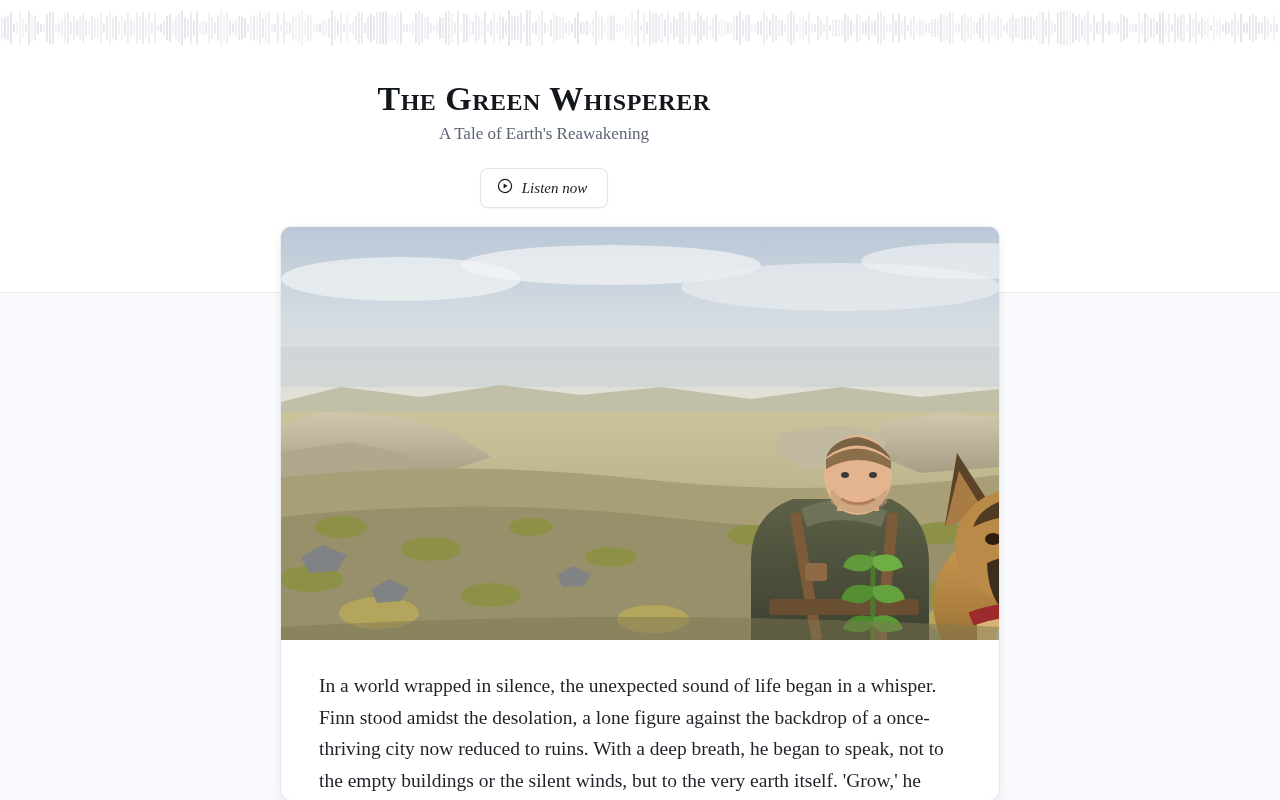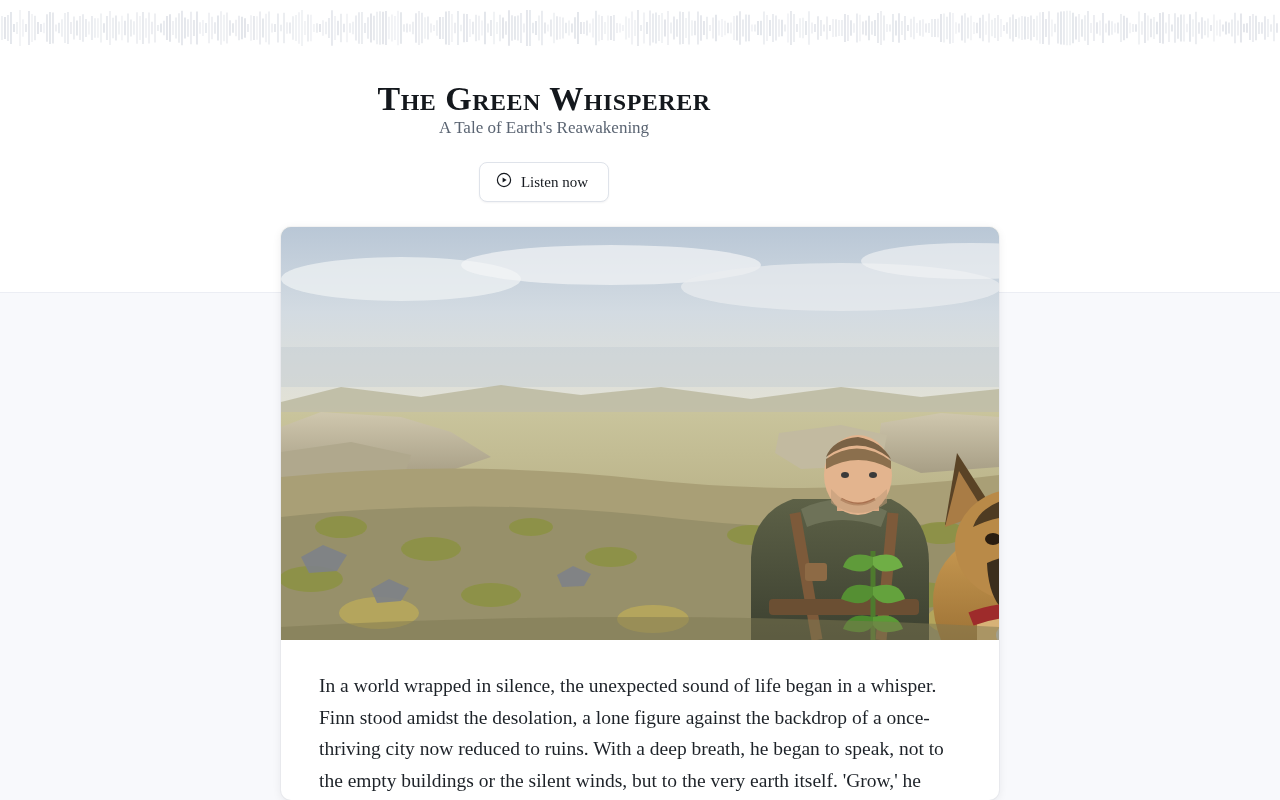--- a/index.html
+++ b/index.html
@@ -41,21 +41,21 @@
     margin-top: 24px;
     font-family: "Liberation Serif", serif;
     font-size: 34px;
     font-weight: 700;
     letter-spacing: 0.5px;
     color: #14181d;
     font-variant: small-caps;
     text-transform: capitalize;
   }
   .subtitle {
-    margin-top: 0;
+    margin-top: 6px;
     font-family: "Liberation Serif", serif;
     font-size: 17px;
     color: #5a6472;
   }
   .listen-wrap {
     margin-top: 24px;
     display: flex;
     justify-content: center;
   }
   .listen-btn {
@@ -64,20 +64,21 @@
     gap: 9px;
     padding: 9px 20px 9px 16px;
     border: 1px solid #dfe3ea;
     border-radius: 8px;
     background: #ffffff;
     box-shadow: 0 1px 2px rgba(16,24,40,0.05);
     font-family: "Liberation Serif", serif;
     font-size: 15px;
     color: #15191f;
     cursor: pointer;
+    font-style: italic;
   }
   .listen-btn .play-icon { display: block; }
 
   
   .lower-bg {
     position: absolute;
     top: 292px; left: 0;
     width: 1280px;
     height: 508px;
     background: #f8f9fc;

